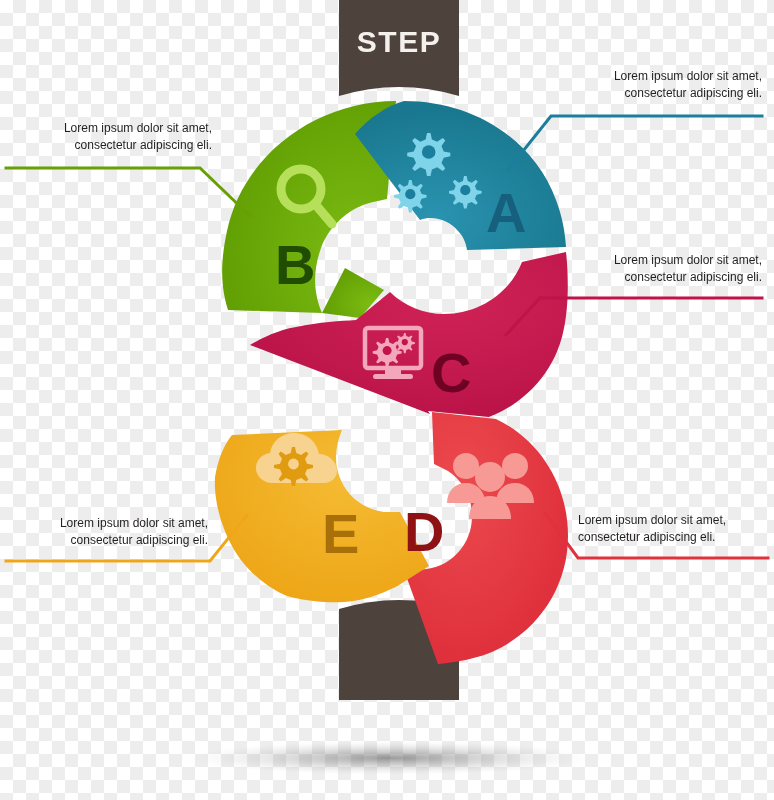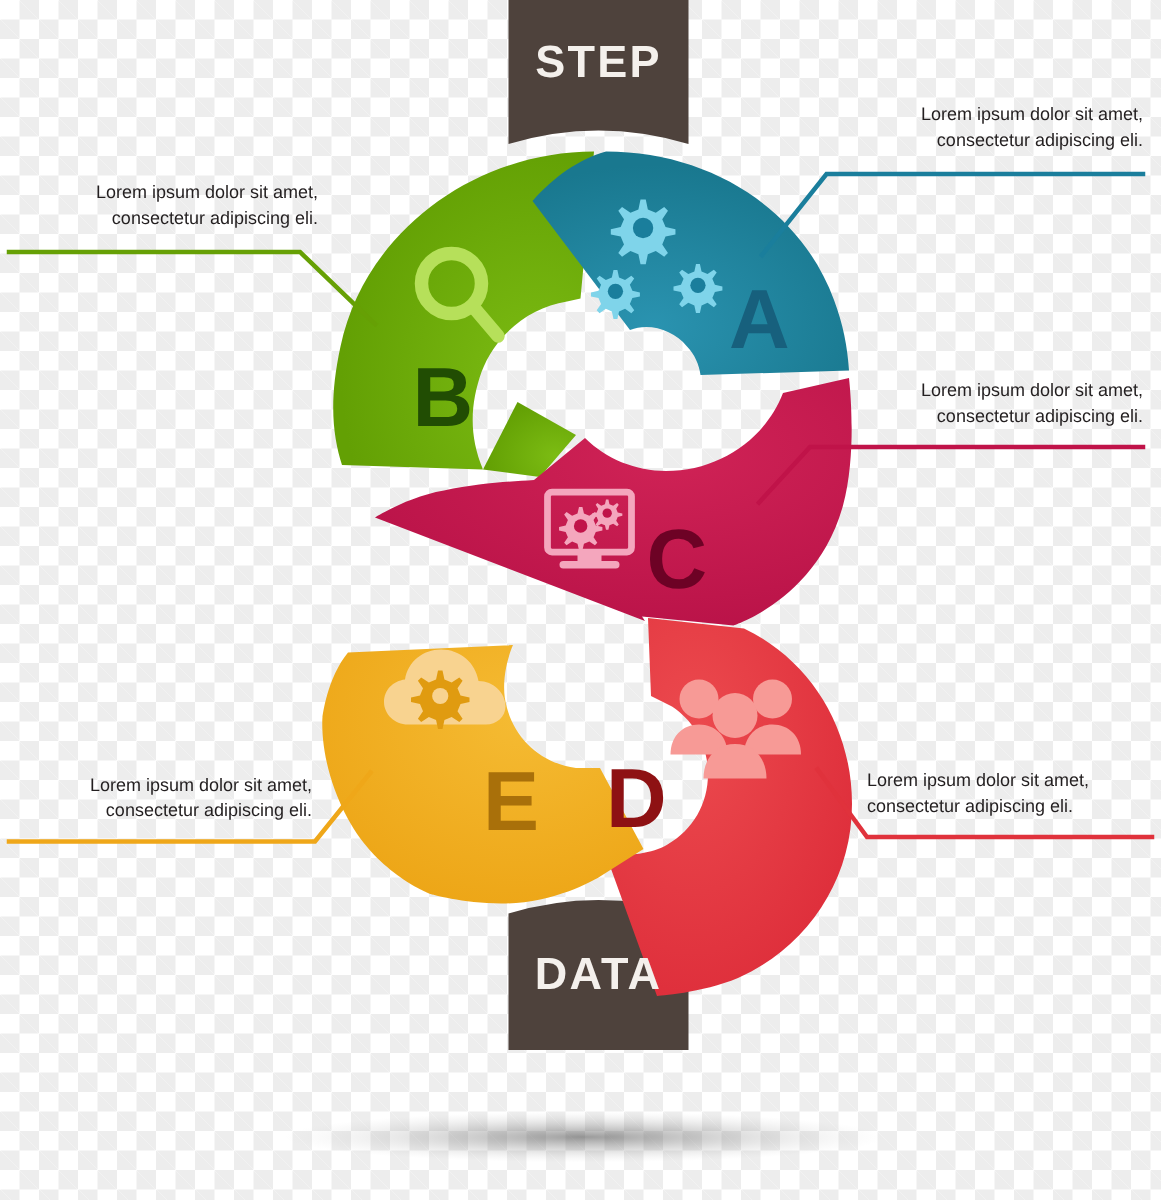--- a/index.html
+++ b/index.html
@@ -230,21 +230,20 @@
     <g fill="none" stroke-width="3" stroke-linecap="square">
       <path stroke="#1a7e9c" d="M762,116 L551,116 L508,170"></path>
       <path stroke="#66a005" d="M6,168 L200,168 L250,216"></path>
       <path stroke="#c01349" d="M762,298 L540,298 L506,335"></path>
       <path stroke="#e0323c" d="M768,558 L578,558 L545,513"></path>
       <path stroke="#efa719" d="M6,561 L210,561 L247,515"></path>
     </g>
   </svg>
 
   <div class="banner-label" id="lbl-step">STEP</div>
-  <div class="banner-label" id="lbl-data">DATA</div>
 
   <div class="seg-letter" id="ltr-a">A</div>
   <div class="seg-letter" id="ltr-b">B</div>
   <div class="seg-letter" id="ltr-c">C</div>
   <div class="seg-letter" id="ltr-d">D</div>
   <div class="seg-letter" id="ltr-e">E</div>
 
   <div class="callout-text ct-right" id="co-a">Lorem ipsum dolor sit amet,
 consectetur adipiscing eli.</div>
   <div class="callout-text ct-right" id="co-b">Lorem ipsum dolor sit amet,

